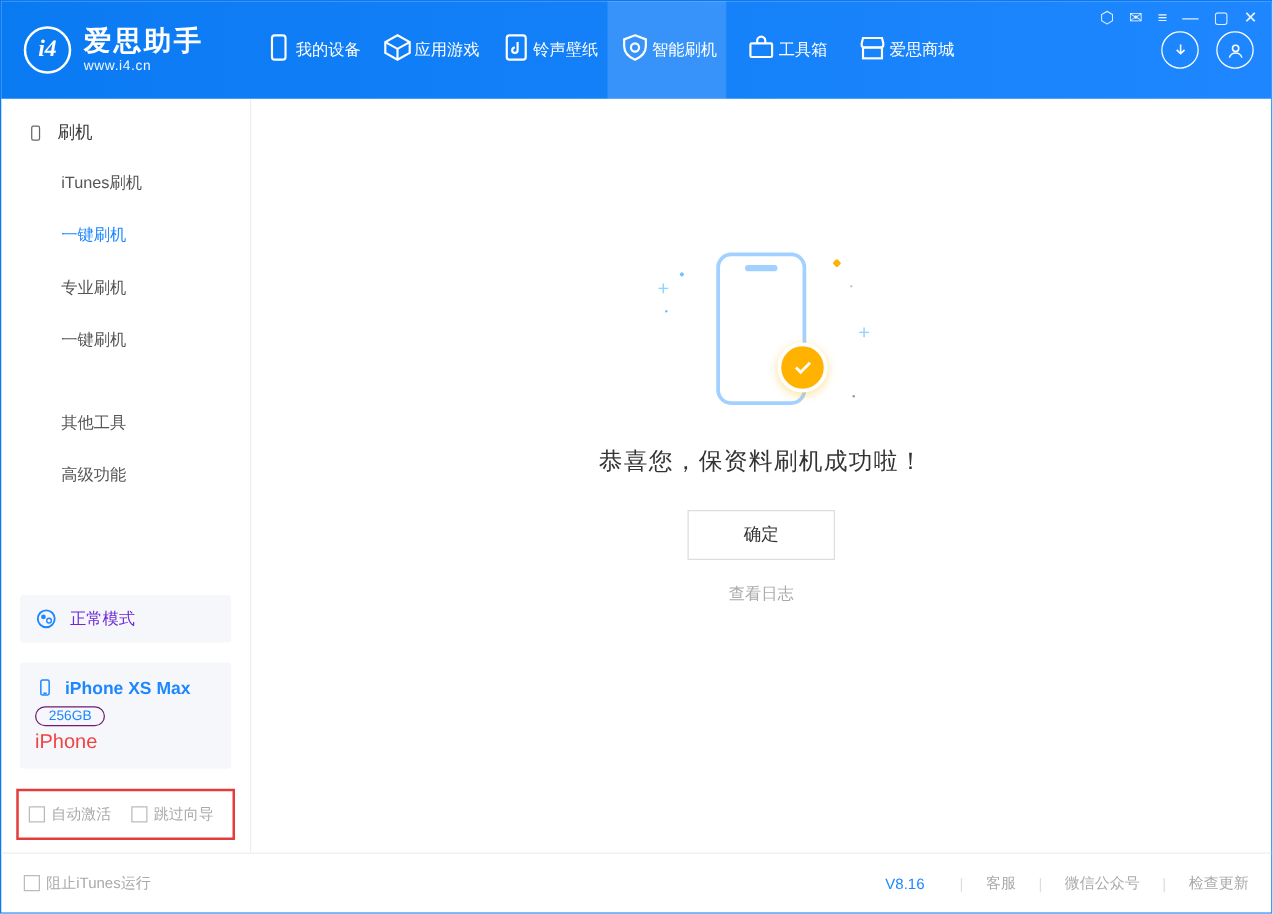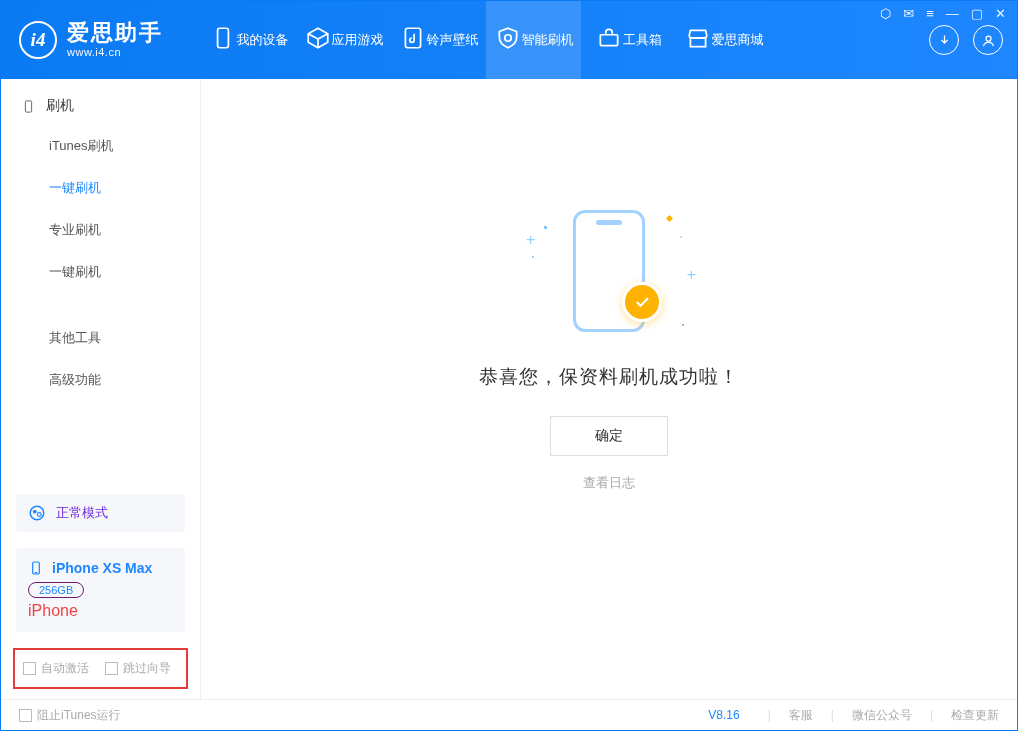--- a/index.html
+++ b/index.html
@@ -54,21 +54,21 @@
 .s3{width:5px;height:5px;top:10px;right:2px;transform:rotate(45deg);background:#ffb300}
 .s4{width:2px;height:2px;bottom:10px;right:-10px;border-radius:50%;background:#999}
 .s5{width:2px;height:2px;top:30px;right:-8px;border-radius:50%;background:#ccc}
 .plus{position:absolute;color:#8fd4ff;font-size:16px}
 .p1{top:25px;left:-18px}
 .p2{top:60px;right:-22px}
 .success-text{font-size:19px;color:#333;letter-spacing:1px;margin-bottom:26px}
 .btn-confirm{border:1px solid #ddd;background:#fff;padding:10px 44px;font-size:14px;color:#333;cursor:pointer;margin-bottom:18px}
 .log-link{font-size:13px;color:#aaa;cursor:pointer}
 
-.footer{height:31px;border-top:1px solid #eee;display:flex;align-items:center;padding:0 18px;font-size:12px;color:#aaa}
+.footer{height:48px;border-top:1px solid #eee;display:flex;align-items:center;padding:0 18px;font-size:12px;color:#aaa}
 .footer .left{display:flex;align-items:center;gap:6px}
 .footer .right{margin-left:auto;display:flex;align-items:center;gap:18px}
 .footer .ver{color:#1e87ff;margin-right:10px}
 .footer .sep{color:#ddd}
 .footer .flink{cursor:pointer}
 </style>
 </head>
 <body>
 
 <div class="app">

